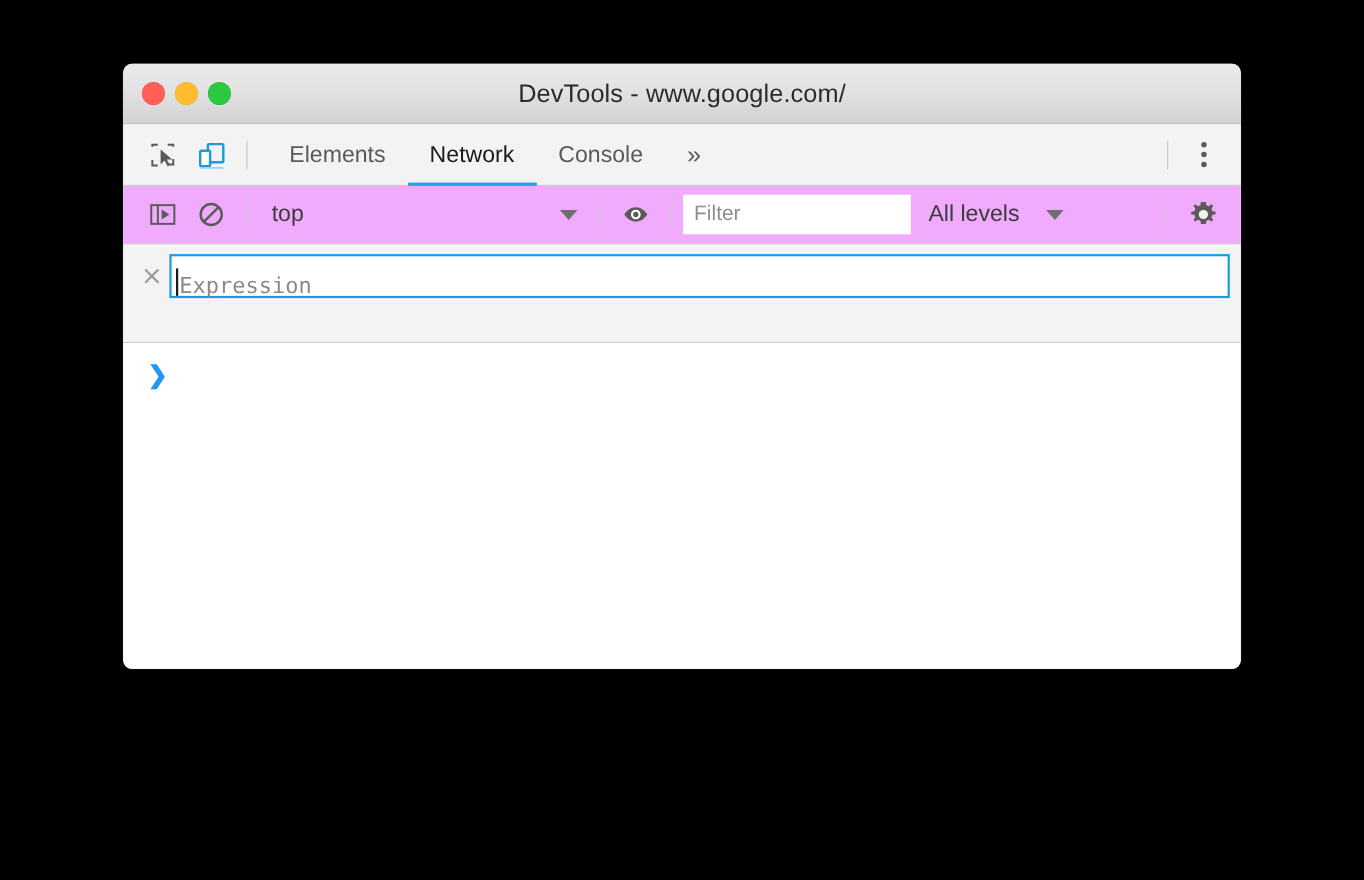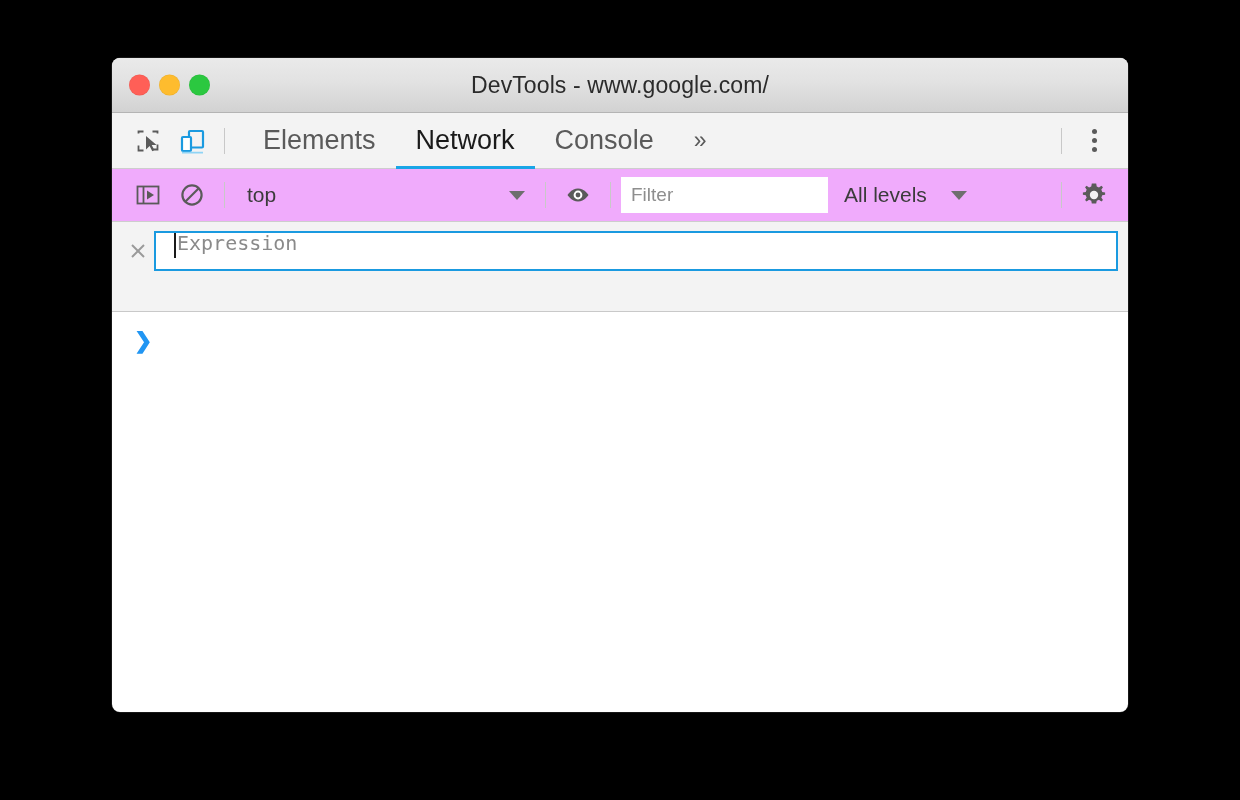--- a/index.html
+++ b/index.html
@@ -14,21 +14,21 @@
     font-family: "Liberation Sans", sans-serif;
     -webkit-font-smoothing: antialiased;
   }
 
   
   .window {
     position: absolute;
     left: 112px;
     top: 58px;
     width: 1016px;
-    height: 654px;
+    height: 550px;
     border-radius: 8px;
     overflow: hidden;
     background: #ffffff;
     box-shadow: 0 0 0 0.5px rgba(255,255,255,0.18);
   }
 
   
   .titlebar {
     position: relative;
     height: 54px;
@@ -95,21 +95,21 @@
     display: flex;
     align-items: stretch;
     height: 100%;
     margin-left: 8px;
   }
   .tab {
     position: relative;
     display: flex;
     align-items: center;
     padding: 0 20px;
-    font-size: 27px;
+    font-size: 21px;
     color: #5a5a5a;
     cursor: default;
     user-select: none;
   }
   .tab.active {
     color: #1a1a1a;
   }
   .tab.active::after {
     content: "";
     position: absolute;
@@ -236,22 +236,22 @@
     flex: none;
     cursor: default;
   }
   .live-editor {
     flex: 1;
     height: 40px;
     background: #ffffff;
     border: 2px solid #1a9ae0;
     box-sizing: border-box;
     display: flex;
-    align-items: flex-start;
-    padding-left: 18px;
+    align-items: flex-end;
+    padding-left: 4px;
     position: relative;
   }
   .caret-bar {
     width: 2px;
     height: 25px;
     background: #1a1a1a;
     flex: none;
   }
   .live-placeholder {
     font-family: "DejaVu Sans Mono", "Liberation Mono", monospace;

